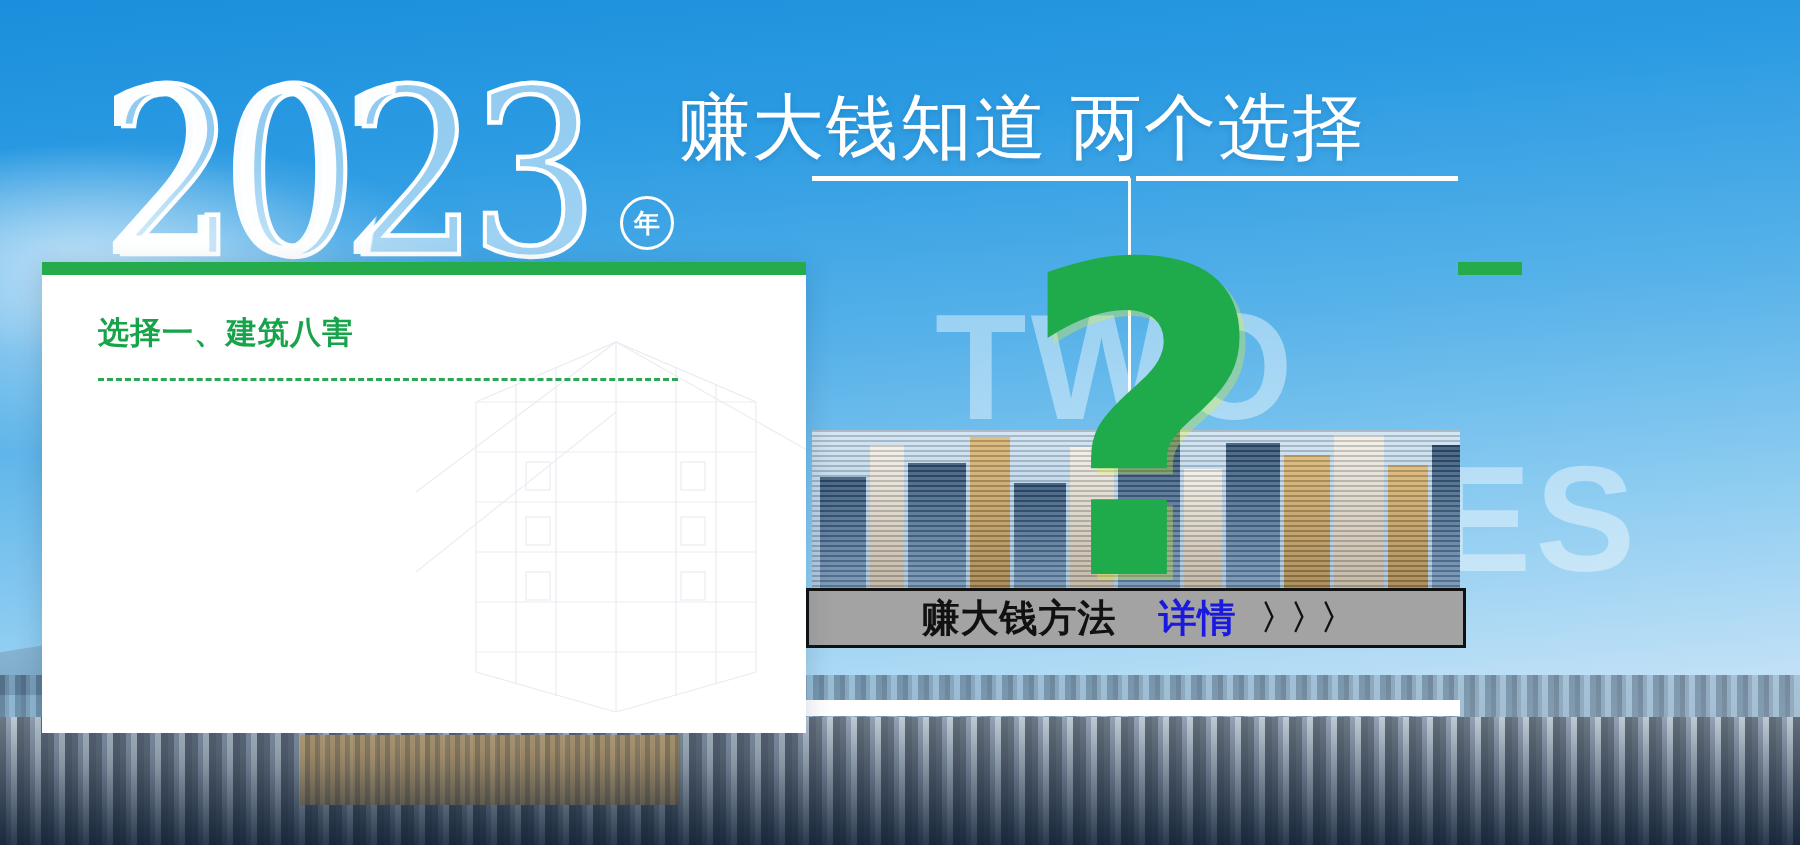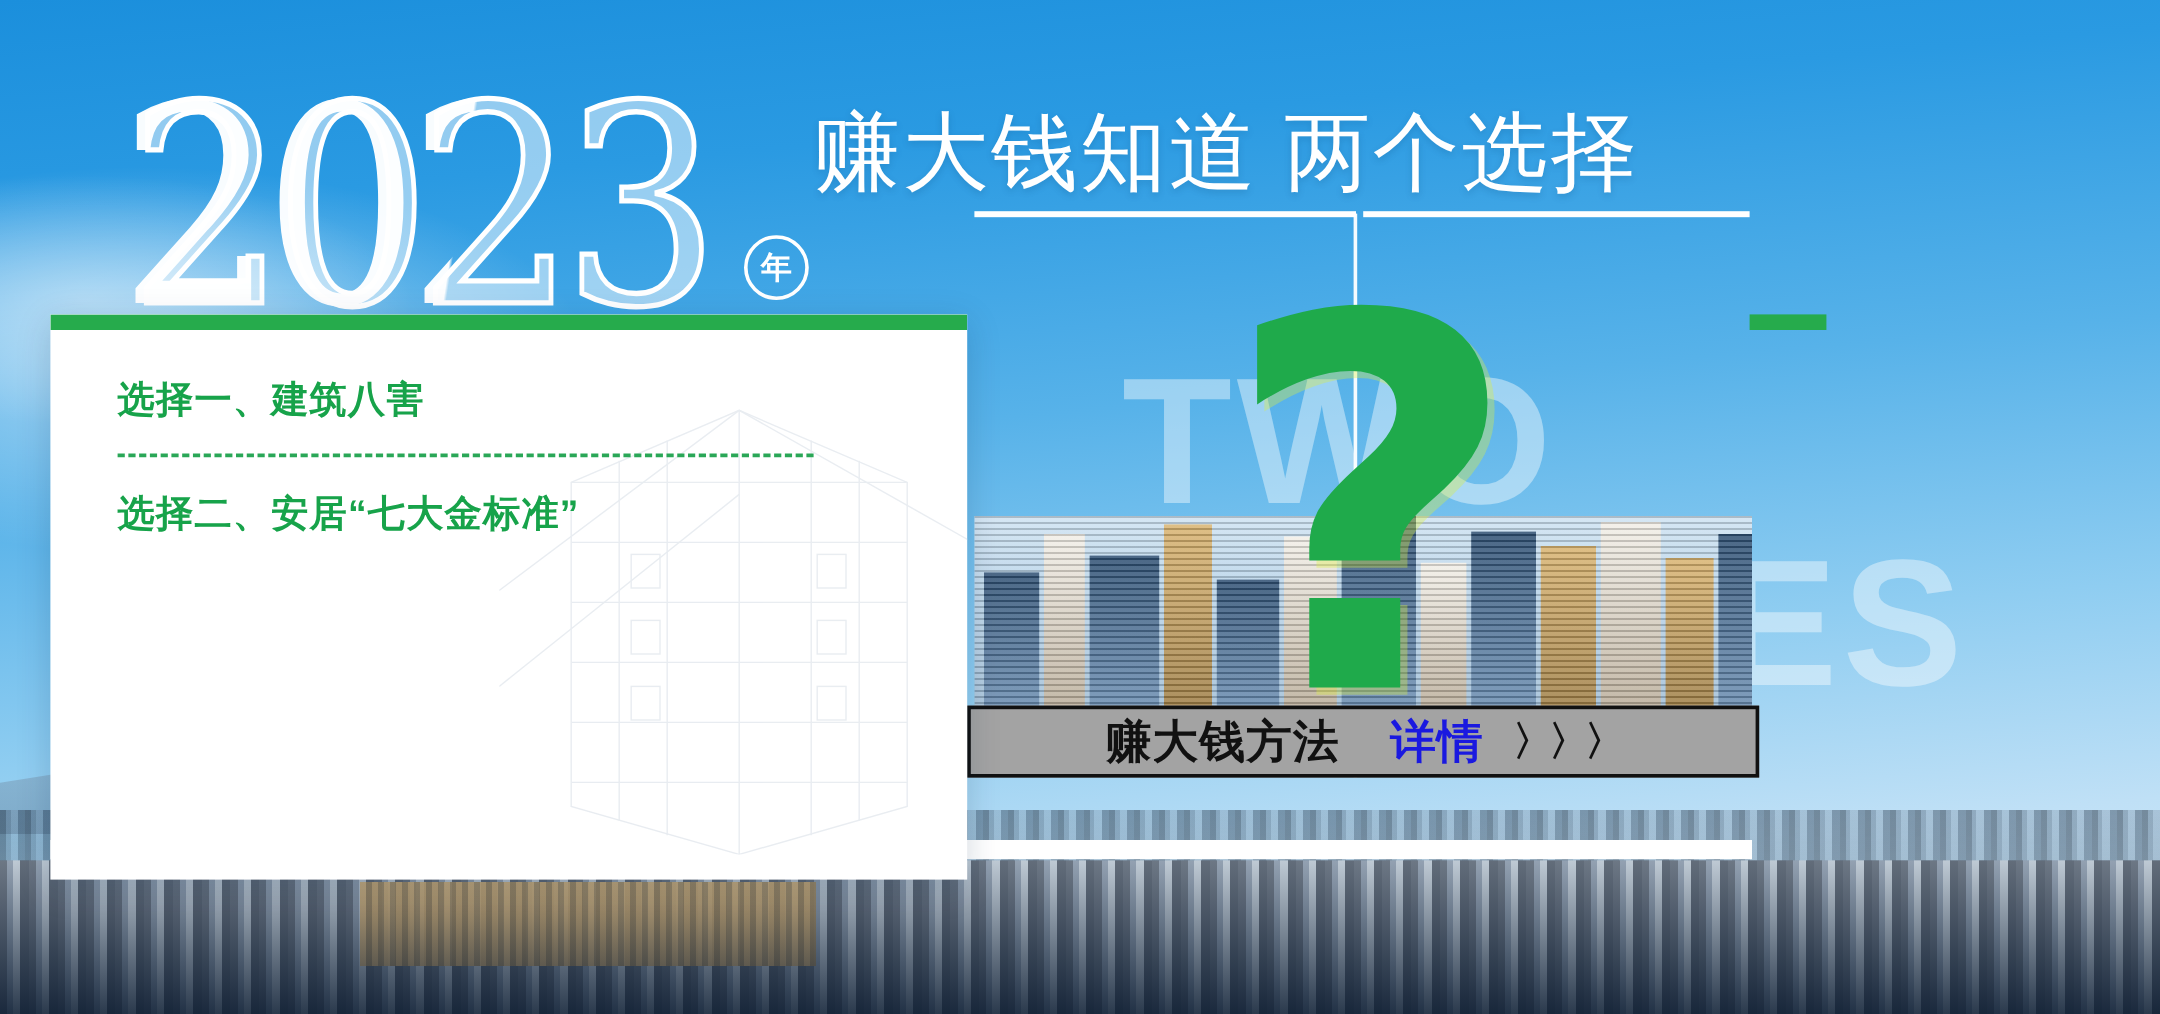--- a/index.html
+++ b/index.html
@@ -237,18 +237,17 @@
 
     <div class="card-body">
 
       <div>
         <div class="sec-title">选择一、建筑八害</div>
       </div>
 
       <div class="divider"></div>
 
       <div class="sec2">
-        <div class="sec-title">选择二、安居“七大金标准”</div>
       </div>
     </div>
   </div>
 
 </div>
 
 </body></html>

